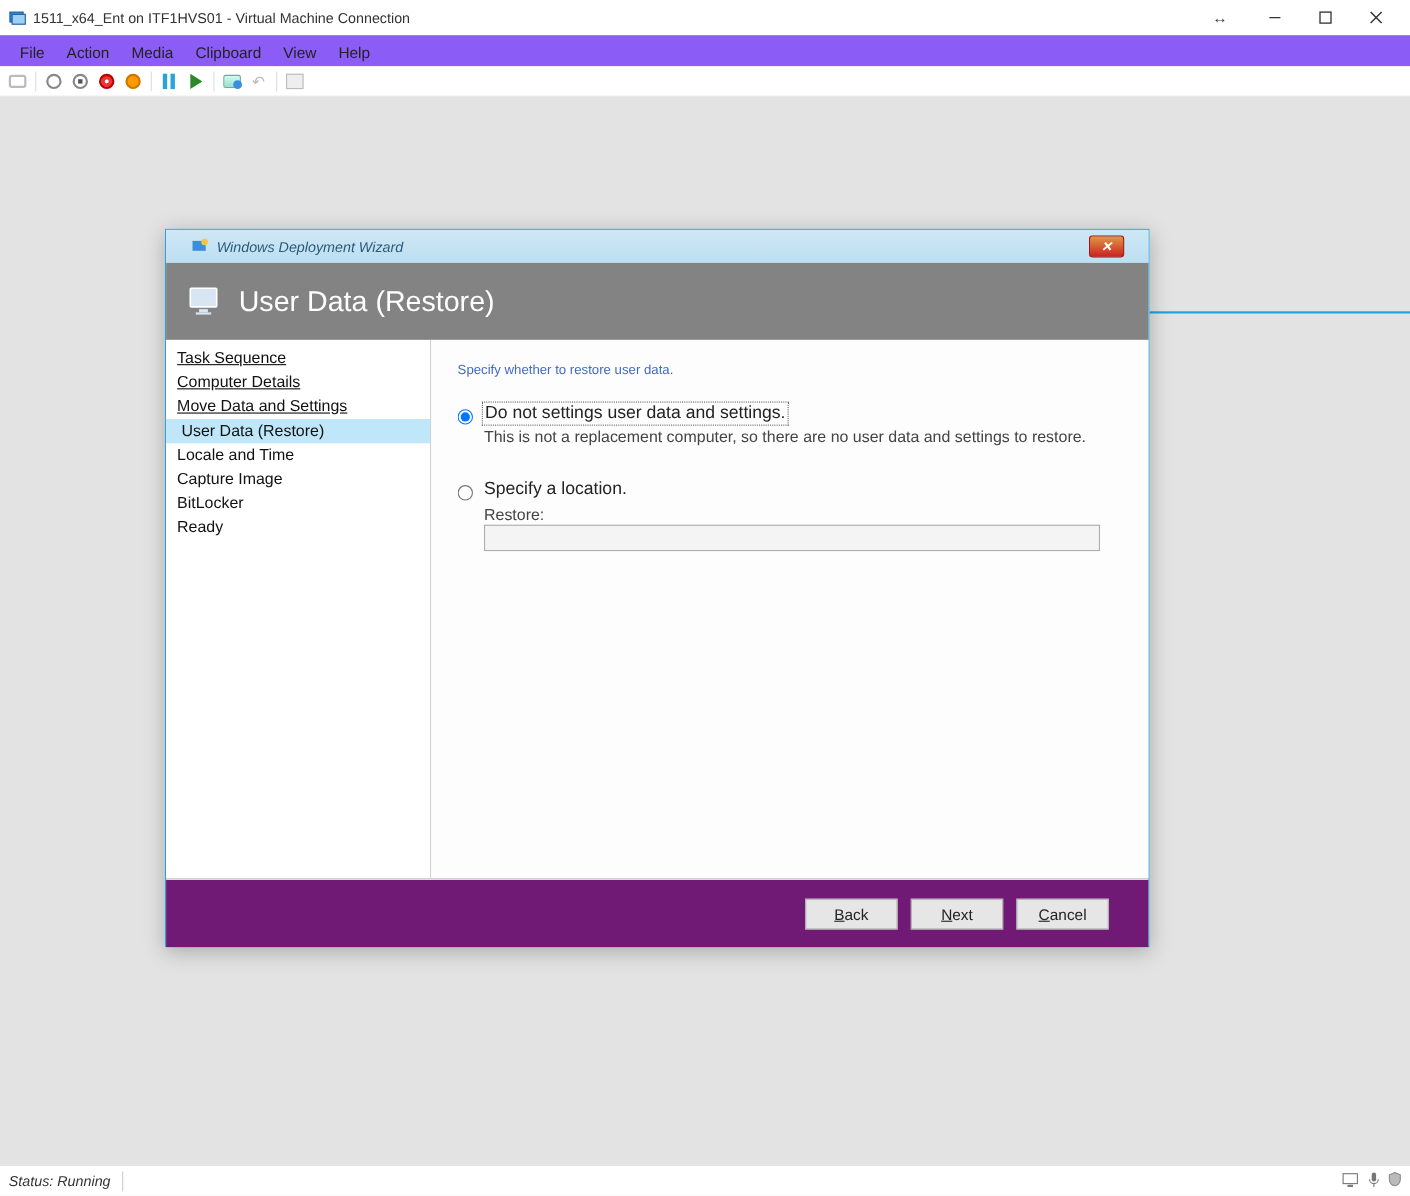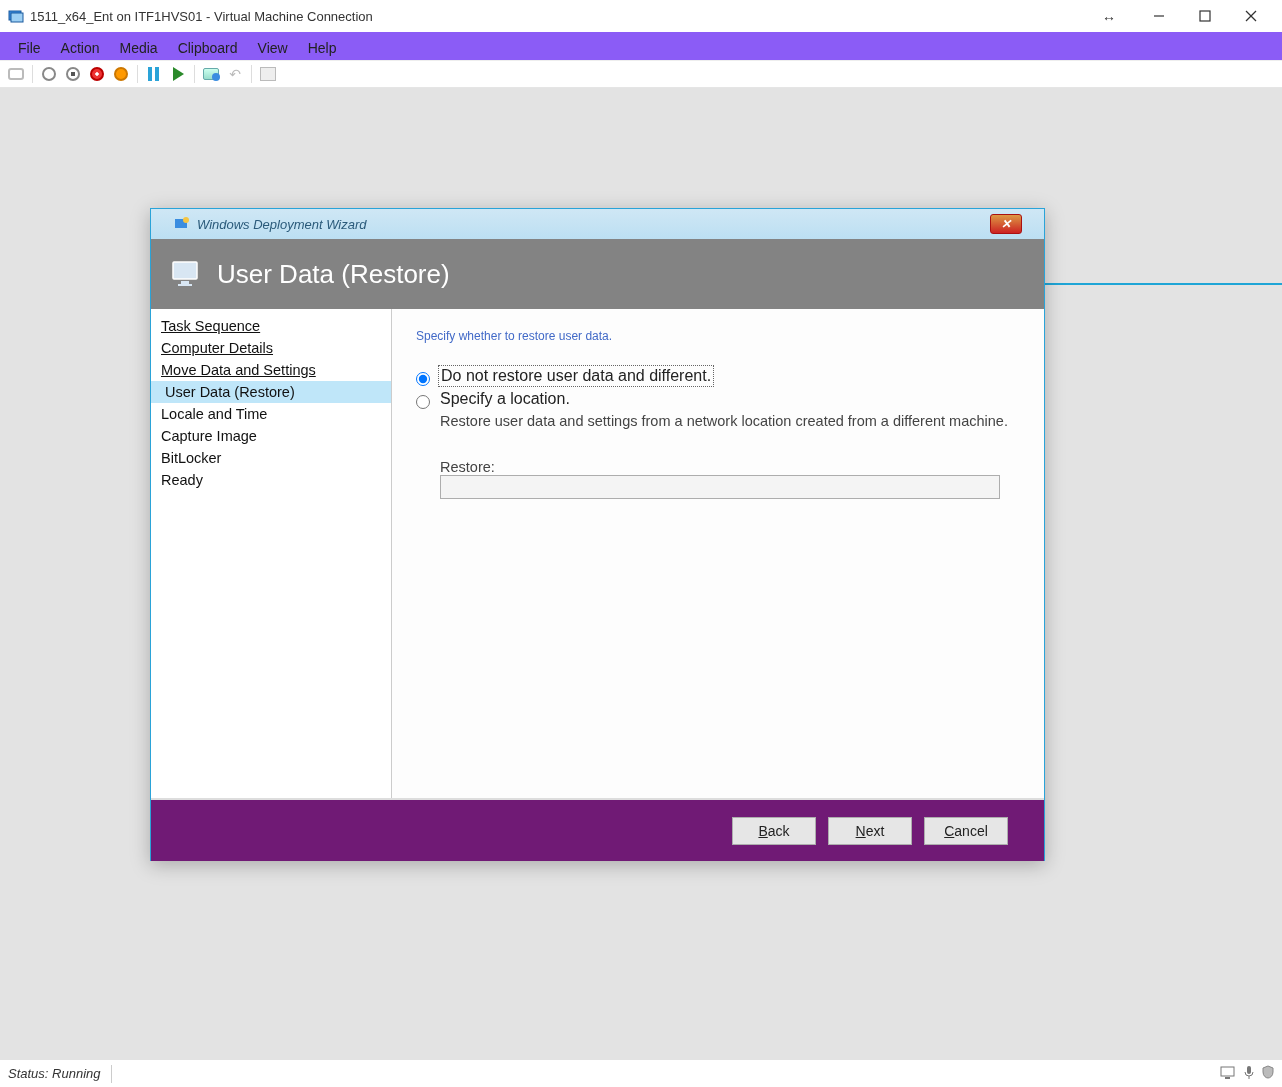--- a/index.html
+++ b/index.html
@@ -192,28 +192,28 @@
         <div class="nav-item">Capture Image</div>
         <div class="nav-item">BitLocker</div>
         <div class="nav-item">Ready</div>
       </div>
 
       <div class="wizard-content">
         <div class="content-heading">Specify whether to restore user data.</div>
 
         <div class="radio-row">
           <input type="radio" checked="" style="">
-          <span class="radio-label dashed">Do not restore user data and different.</span>
+          <span class="radio-label dashed">Do not settings user data and settings.</span>
         </div>
+        <div class="option-desc">This is not a replacement computer, so there are no user data and settings to restore.</div>
 
         <div class="radio-row">
           <input type="radio" style="">
           <span class="radio-label">Specify a location.</span>
         </div>
-        <div class="option-desc">Restore user data and settings from a network location created from a different machine.</div>
 
         <div class="field-label">Restore:</div>
         <input class="location-input" disabled="" value="" style="">
       </div>
     </div>
 
     <div class="wizard-footer">
       <button><span style="text-decoration:underline">B</span><span>ack</span></button>
       <button><span style="text-decoration:underline">N</span><span>ext</span></button>
       <button><span style="text-decoration:underline">C</span><span>ancel</span></button>

